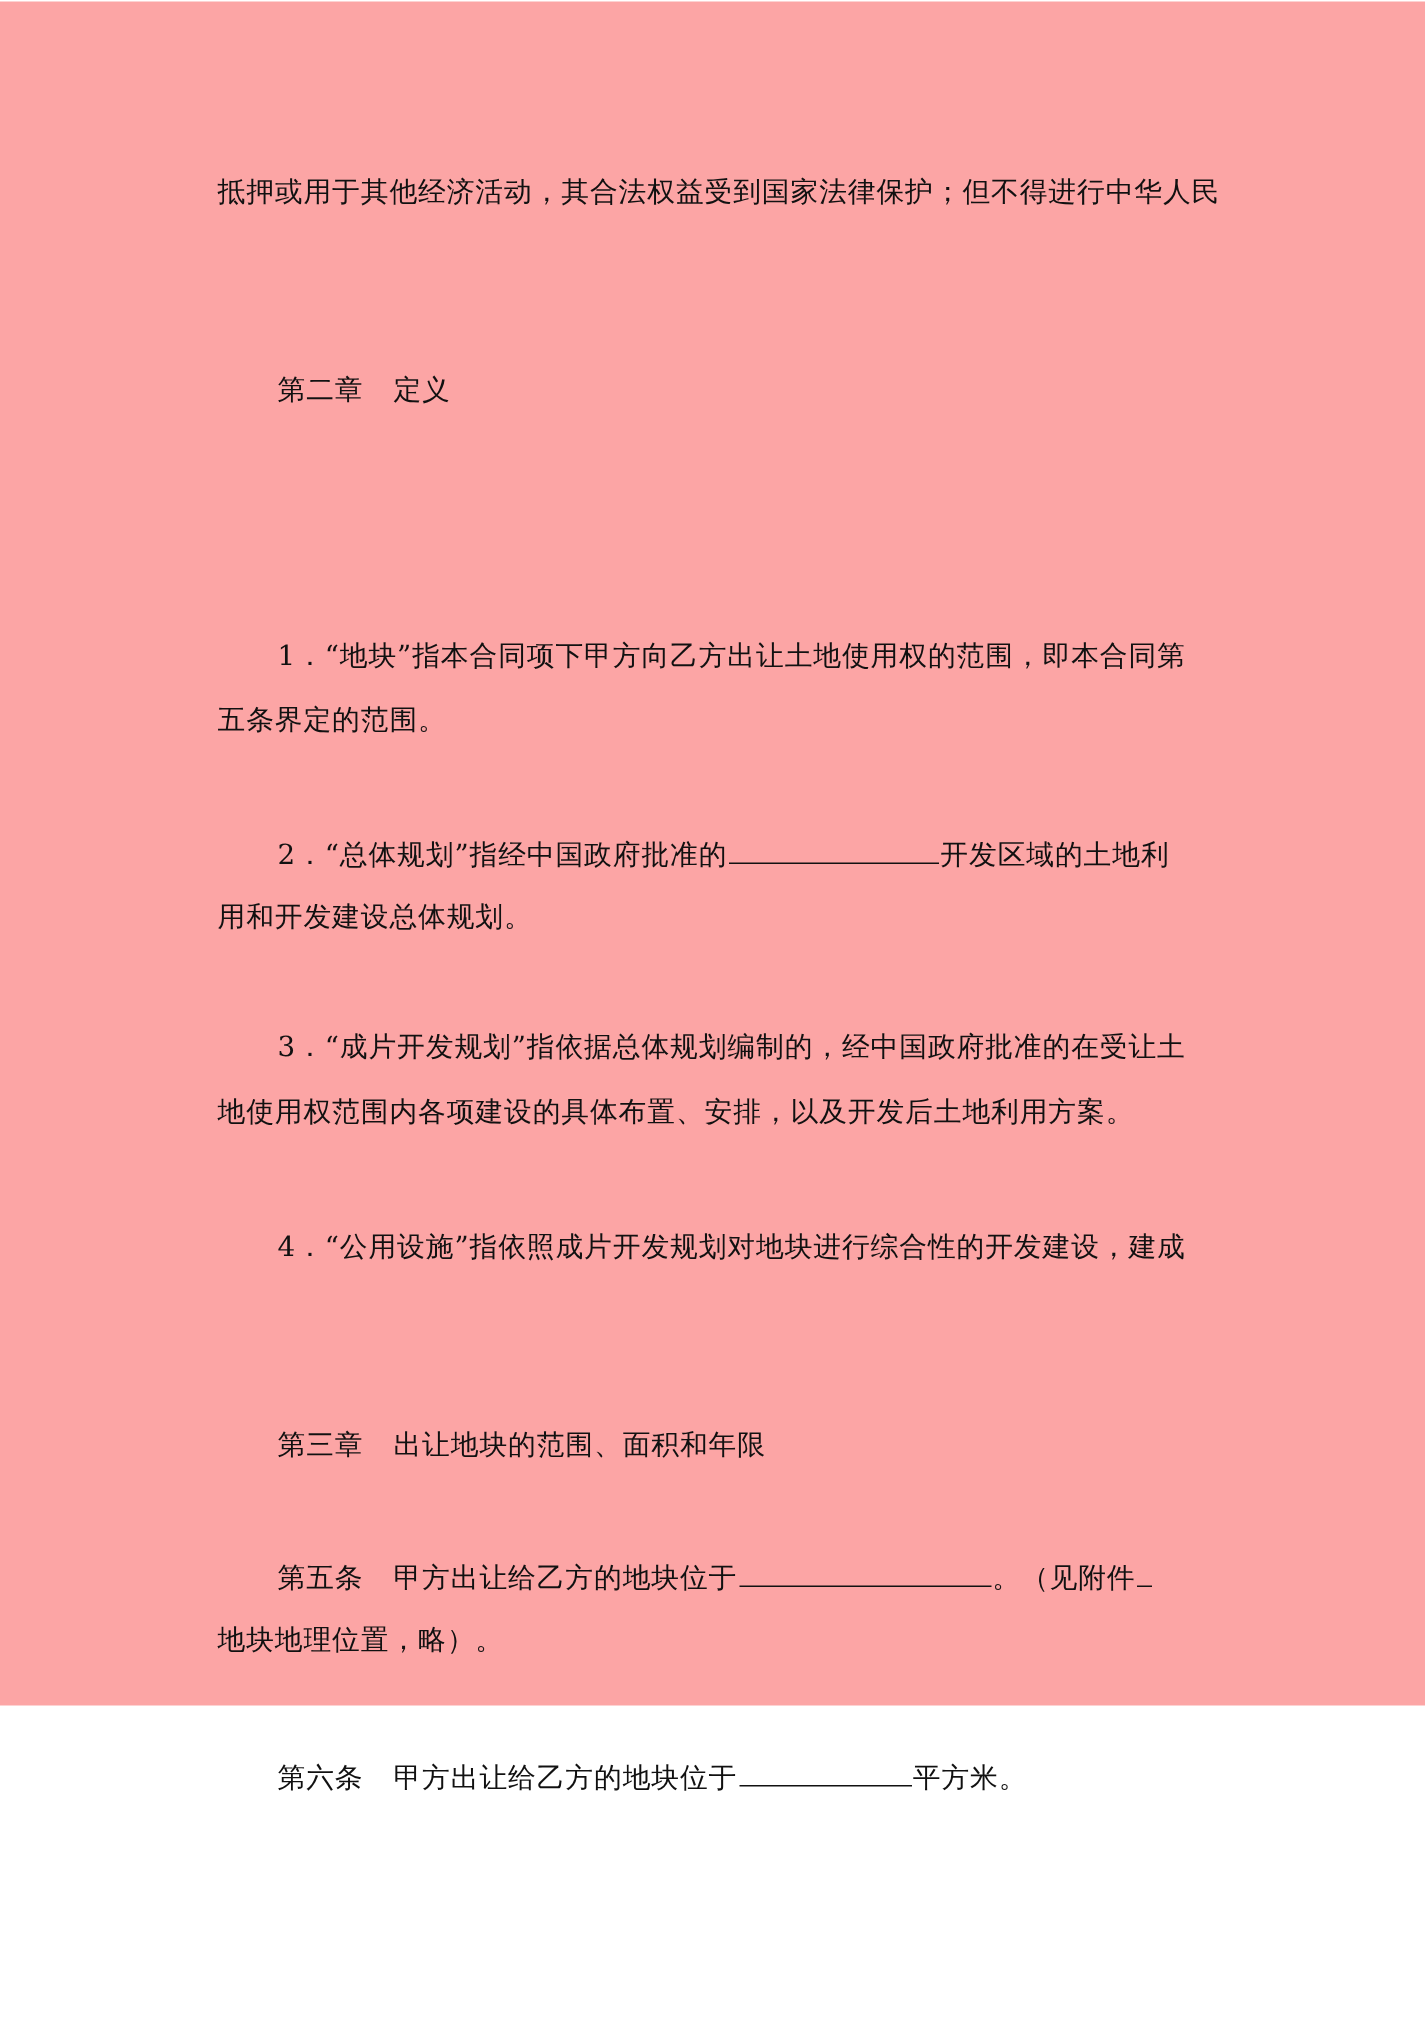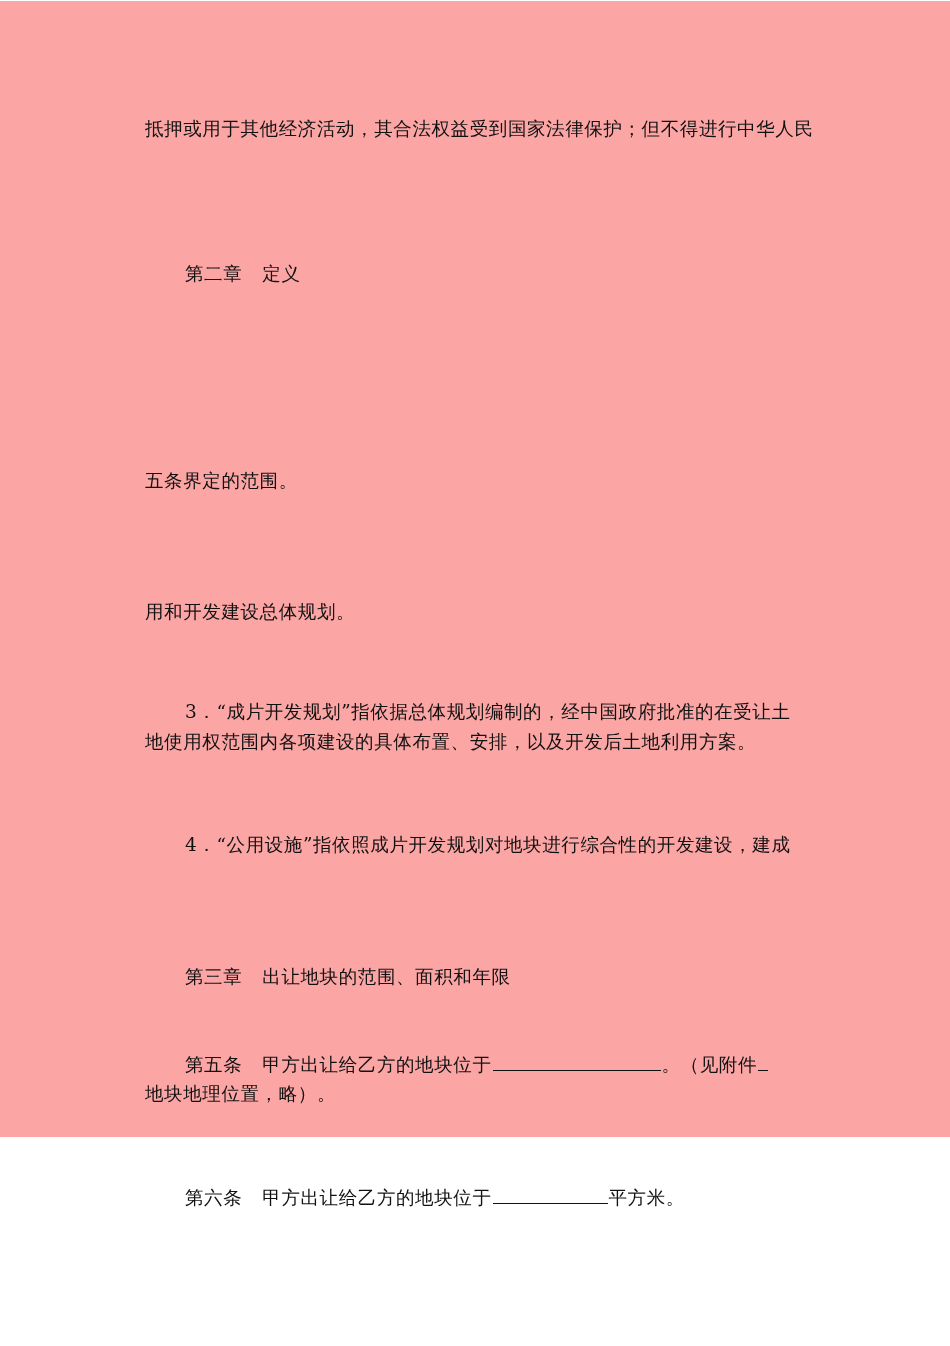--- a/index.html
+++ b/index.html
@@ -1,38 +1,42 @@
 <!DOCTYPE html>
 <html><head>
 <meta charset="utf-8">
 <style>
   html, body { margin: 0; padding: 0; background: #ffffff; }
   body { width: 950px; height: 1346px; position: relative; overflow: hidden;
          font-family: "DejaVu Serif", "Liberation Serif", serif; color: #111111; }
   .page { position: absolute; left: 0; top: 1px; width: 950px; height: 1136px; background: #fca5a5; }
   .line { position: absolute; left: 145px; height: 24px; line-height: 24px;
           font-size: 18.5px; white-space: nowrap; letter-spacing: 0.6px; }
-  .indent { left: 185px; margin-top: 13px; }
+  .indent { left: 185px; }
   .blank { display: inline-block; border-bottom: 1.2px solid #111; height: 18px; vertical-align: baseline; margin: 0 1px; }
   .gap { display: inline-block; width: 20px; }
 </style>
 </head>
 <body>
 
 <div class="page">
 
   <div class="line" style="top:116px">抵押或用于其他经济活动，其合法权益受到国家法律保护；但不得进行中华人民</div>
 
   <div class="line indent" style="top:248px">
     <span>第二章</span><span class="gap"></span><span>定义</span>
   </div>
 
 
+  <div class="line indent" style="top:425px">1．“地块”指本合同项下甲方向乙方出让土地使用权的范围，即本合同第</div>
   <div class="line" style="top:468px">五条界定的范围。</div>
 
+  <div class="line indent" style="top:556px">
+    <span>2．“总体规划”指经中国政府批准的</span><span class="blank" style="width:140px"></span><span>开发区域的土地利</span>
+  </div>
   <div class="line" style="top:599px">用和开发建设总体规划。</div>
 
   <div class="line indent" style="top:686px">3．“成片开发规划”指依据总体规划编制的，经中国政府批准的在受让土</div>
   <div class="line" style="top:729px">地使用权范围内各项建设的具体布置、安排，以及开发后土地利用方案。</div>
 
   <div class="line indent" style="top:819px">4．“公用设施”指依照成片开发规划对地块进行综合性的开发建设，建成</div>
 
   <div class="line indent" style="top:1038px">
     <span>第五条</span><span class="gap"></span><span>甲方出让给乙方的地块位于</span><span class="blank" style="width:168px"></span><span>。（见附件</span><span class="blank" style="width:10px"></span>
   </div>

